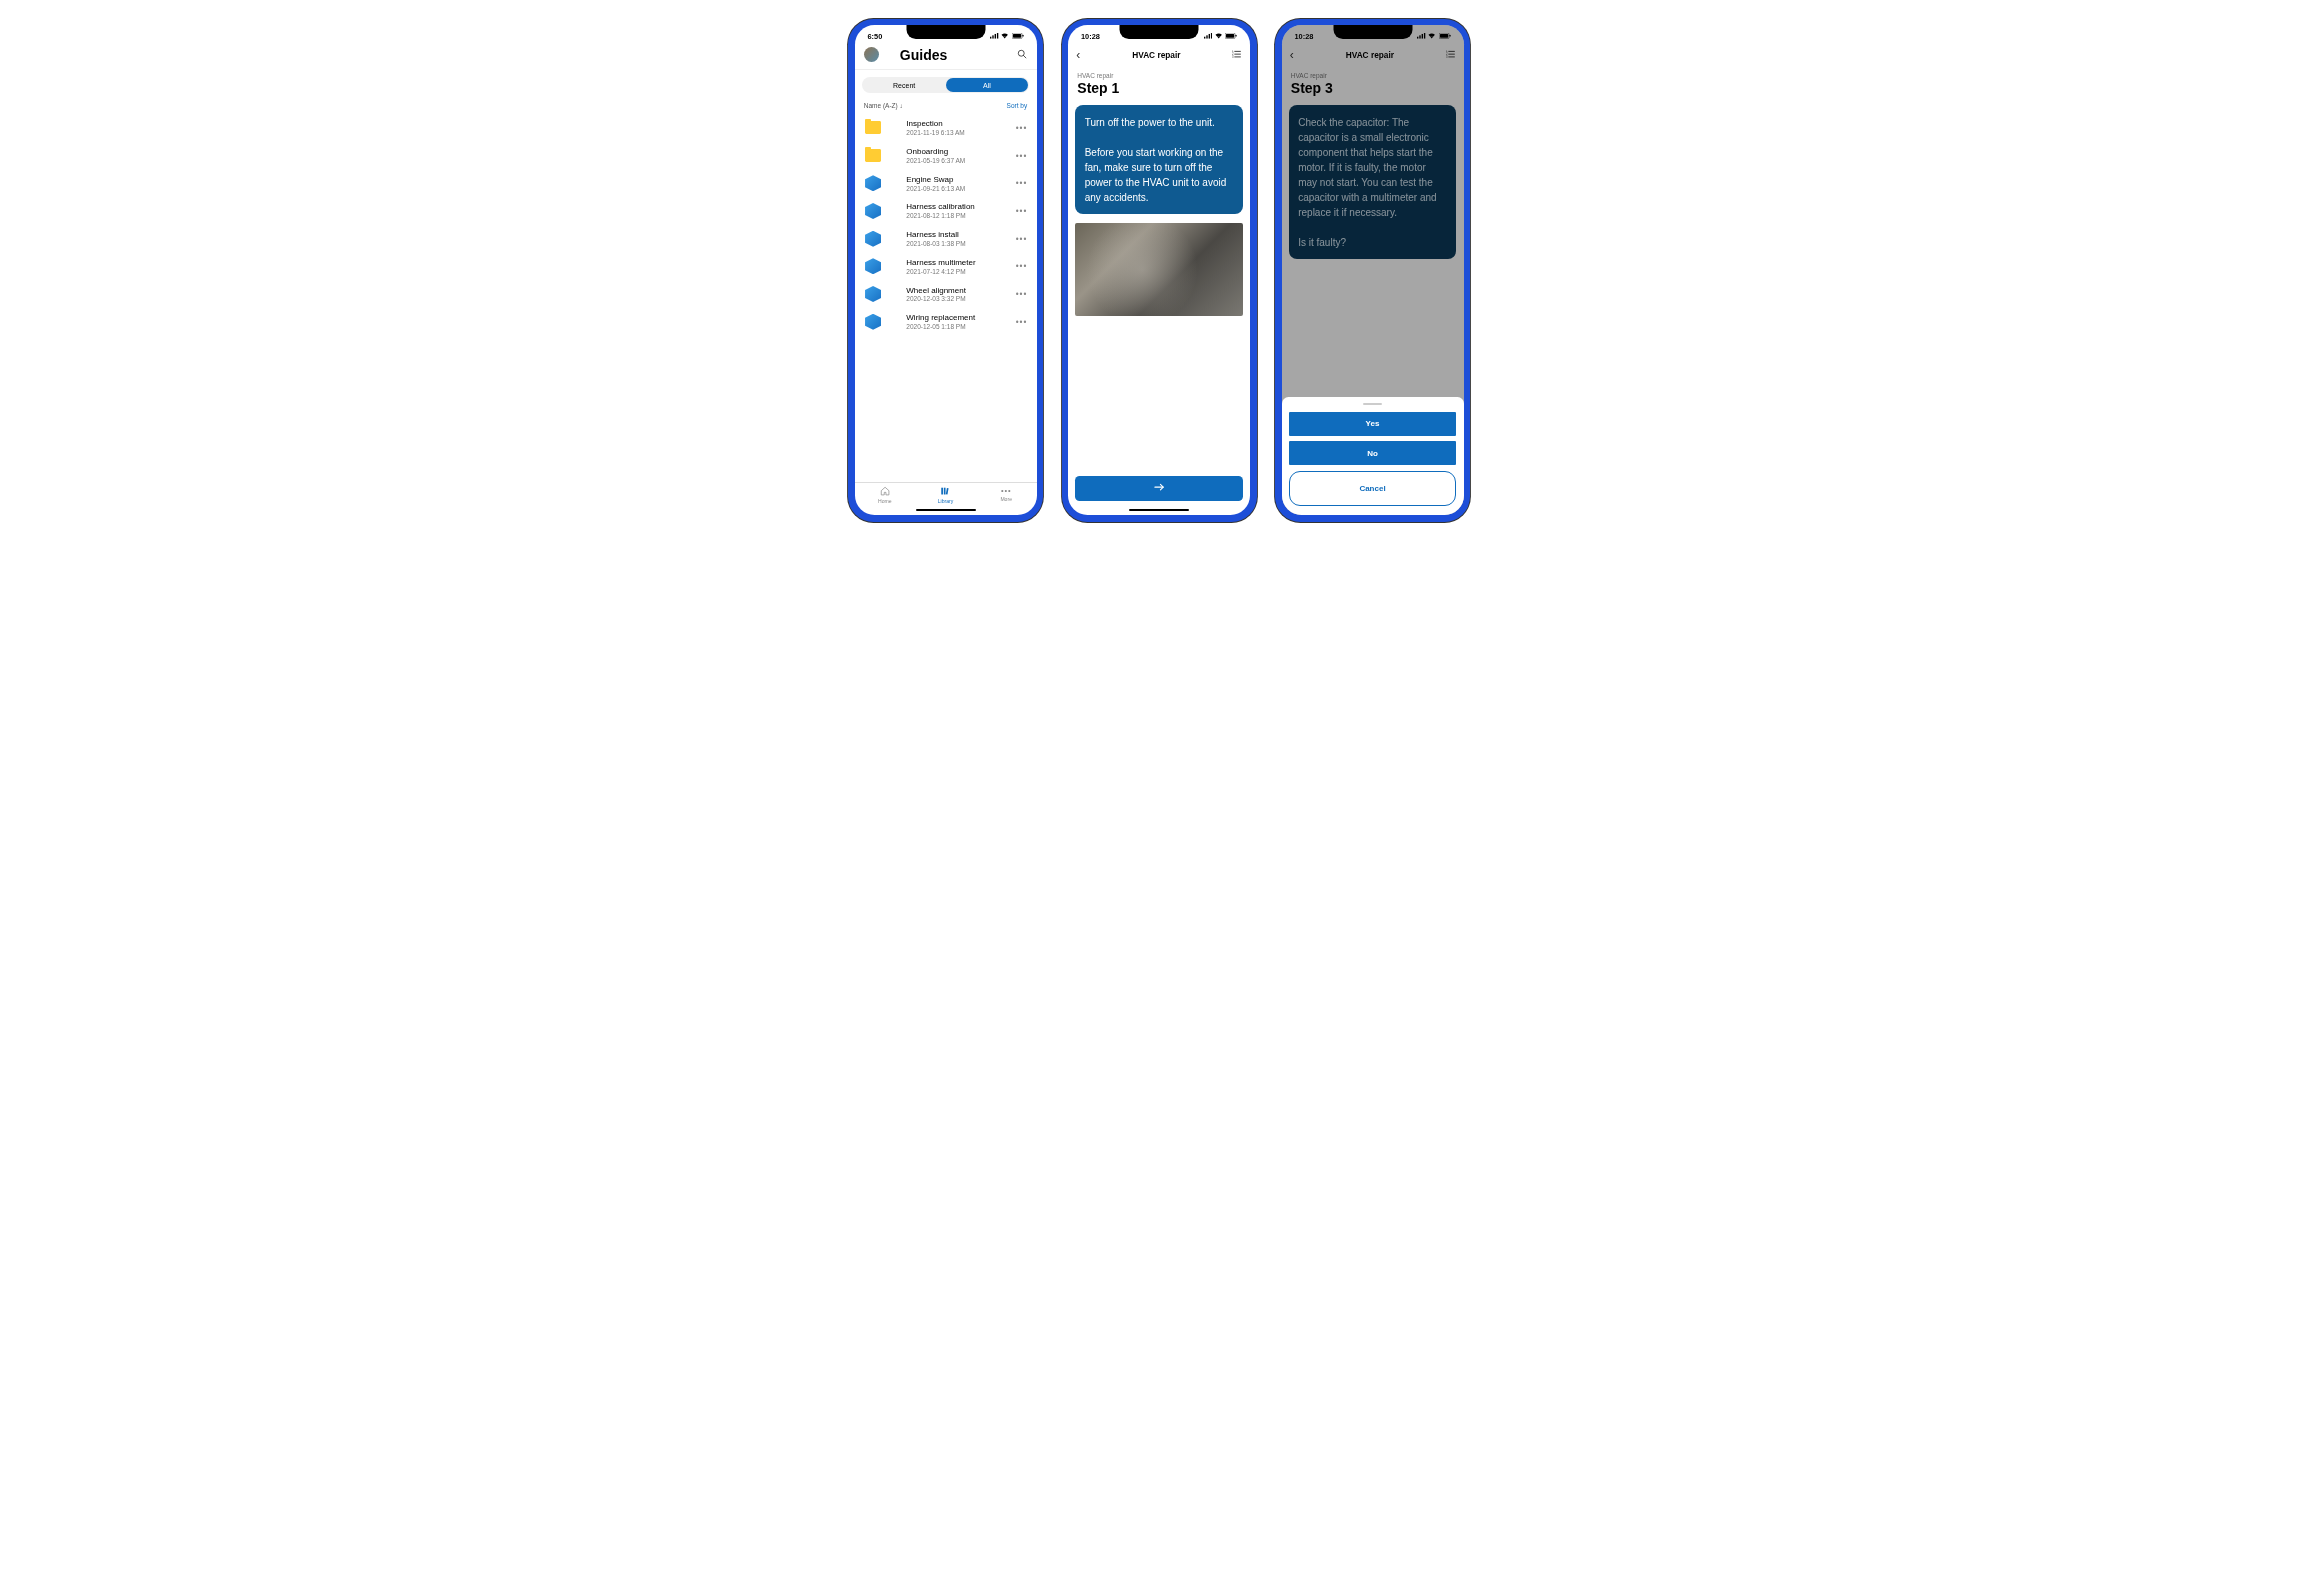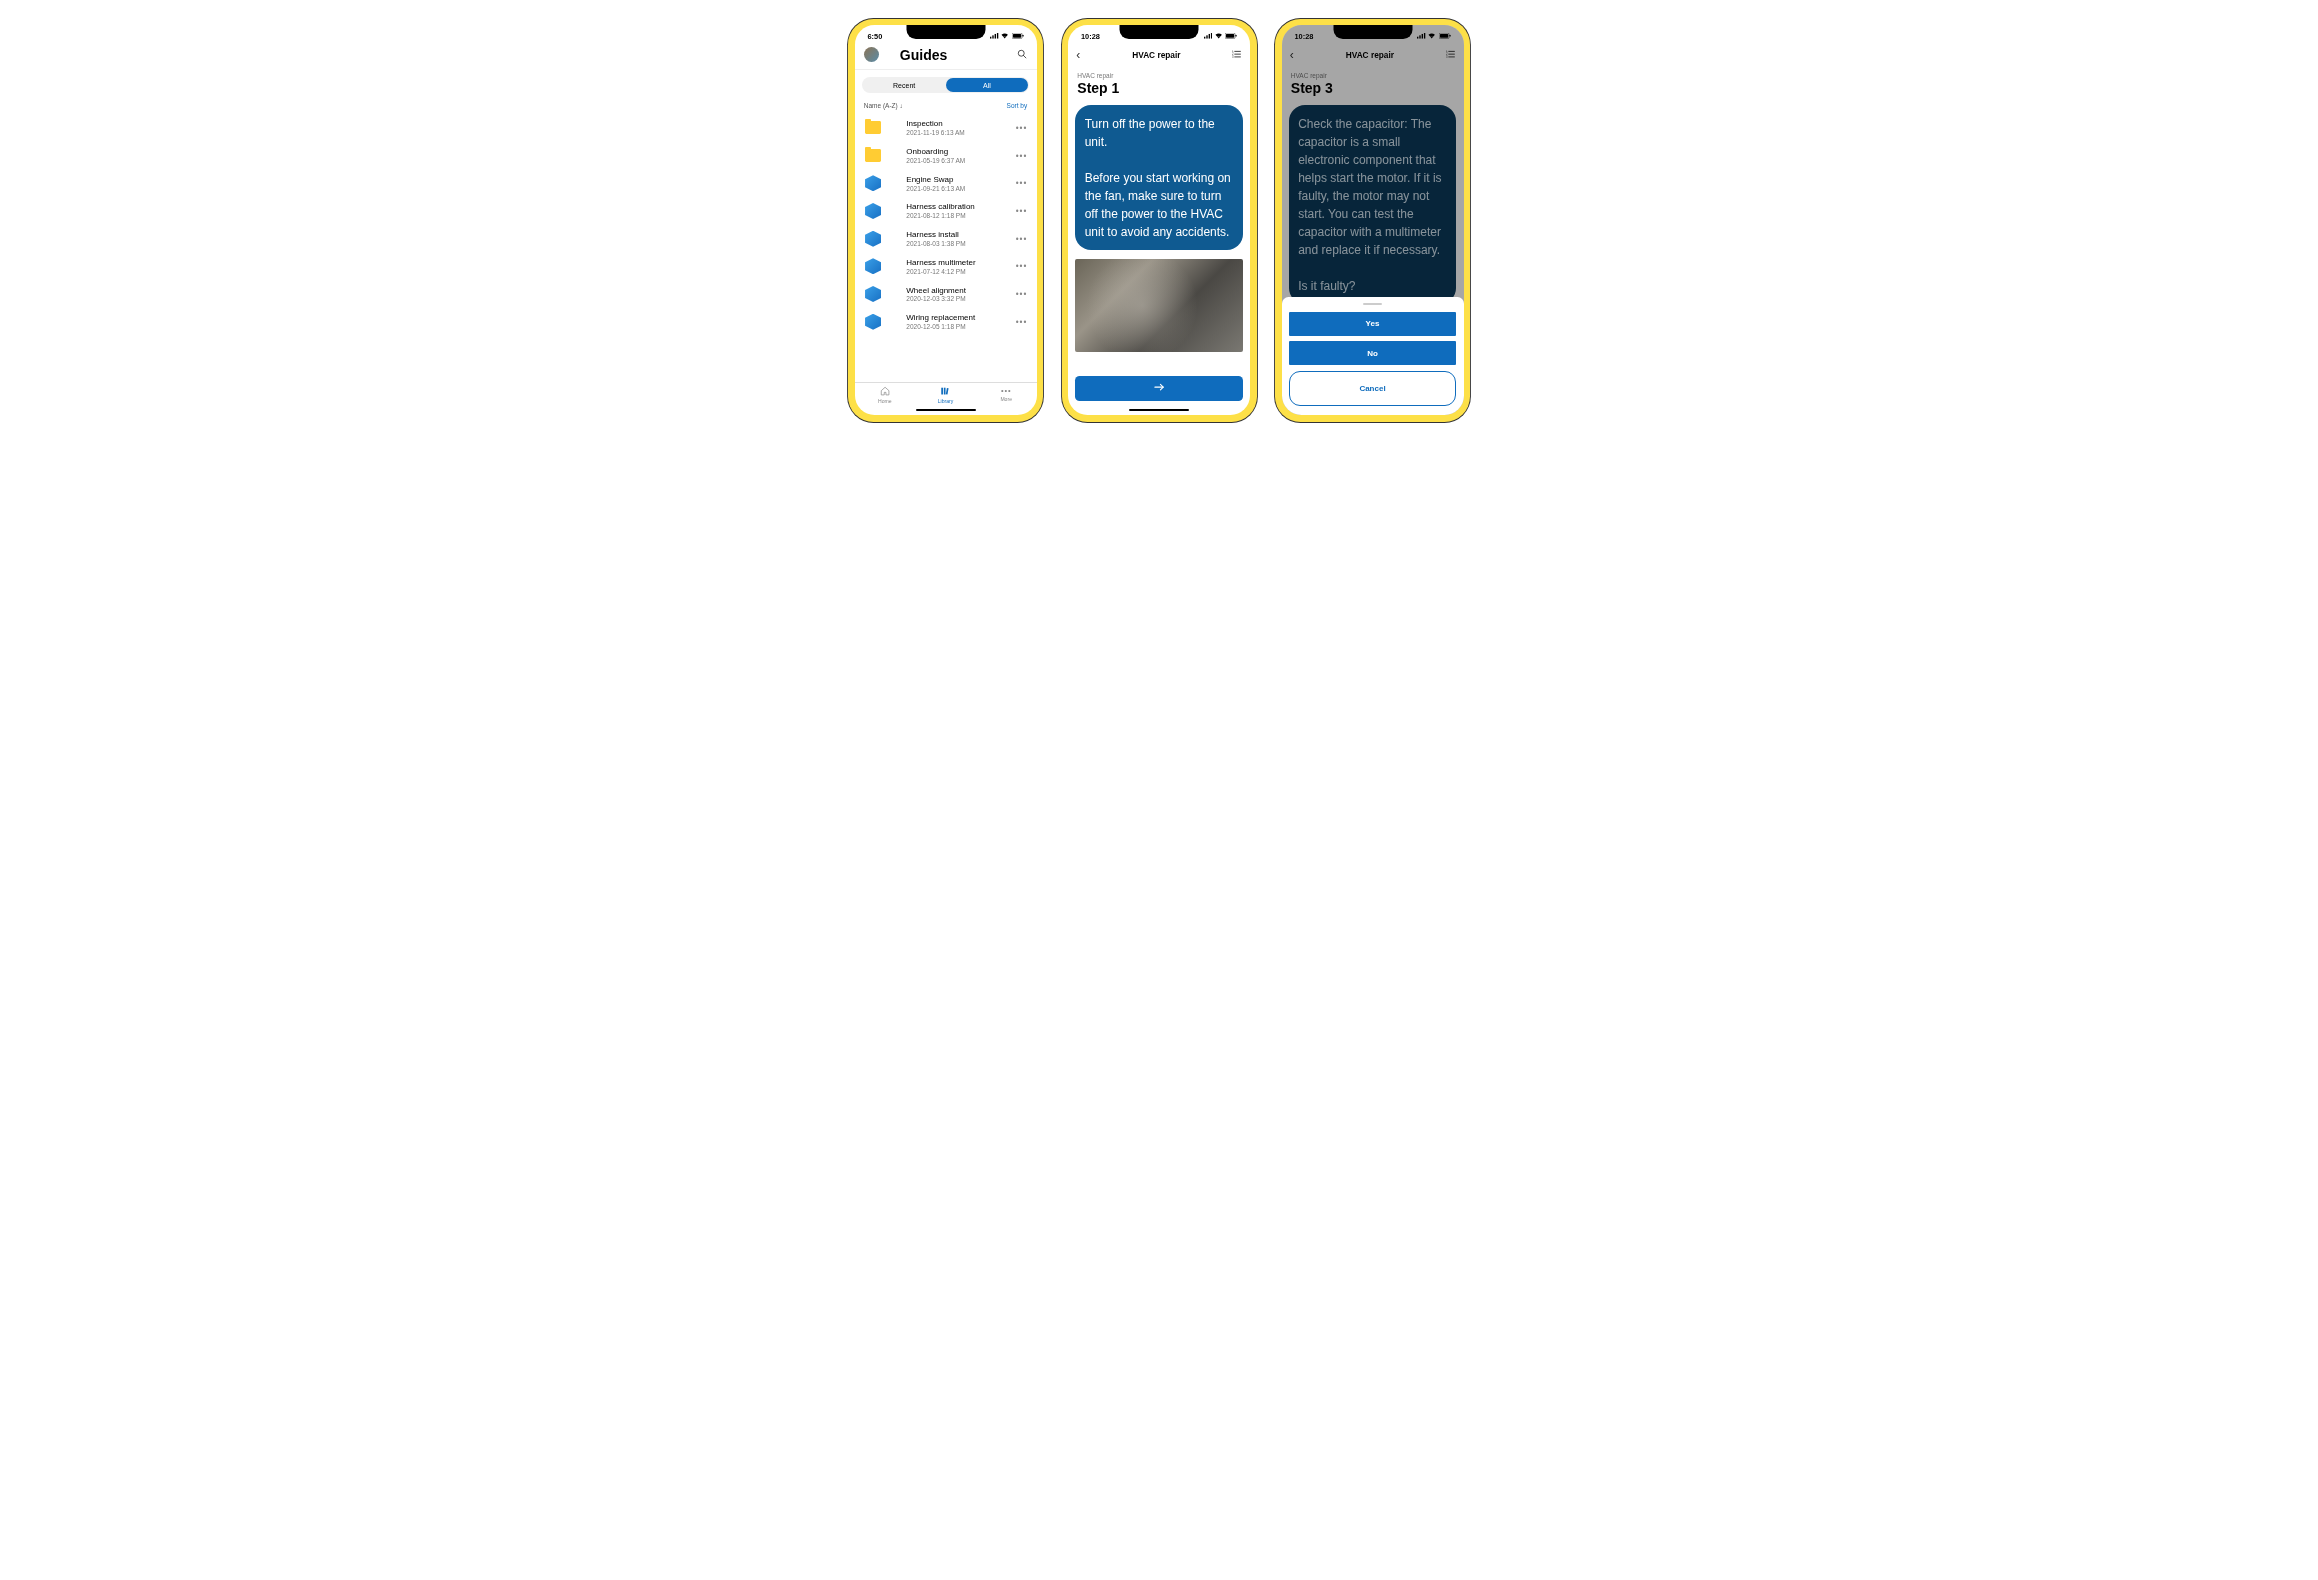--- a/index.html
+++ b/index.html
@@ -6,22 +6,22 @@
 body {
   background: #fff;
   font-family: -apple-system, BlinkMacSystemFont, 'Segoe UI', sans-serif;
   display: flex;
   gap: 18.5px;
   padding: 18.5px;
   justify-content: center;
 }
 .phone {
   width: 195px;
-  height: 403px;
-  background: #fde047;
+  height: 503px;
+  background: #1d4ed8;
   border-radius: 25.5px;
   padding: 6.5px;
   position: relative;
   box-shadow: 0 0 0 0.9px #333;
 }
 .screen {
   width: 100%;
   height: 100%;
   background: #fff;
   border-radius: 19.5px;
@@ -125,21 +125,21 @@
   padding: 4.6px 8.3px; gap: 6.5px;
 }
 .back-chev { font-size: 12px; color: #333; }
 .header2-title { flex:1; text-align:center; font-size: 8.3px; font-weight:600; }
 .step-header { padding: 5.6px 9.3px 6.5px; }
 .step-sub { font-size: 6.5px; color: #777; }
 .step-title { font-size: 14px; font-weight: 700; margin-top: 0.9px; }
 .card {
   background: #0f5a91; color: #fff;
   margin: 2.8px 7.4px; padding: 9.3px;
-  border-radius: 16px; font-size: 12px; line-height: 1.5;
+  border-radius: 8px; font-size: 10px; line-height: 1.5;
   white-space: pre-line;
 }
 .card-dark {
   background: #0b3a5a; color: #d0e0ec;
 }
 .step-image {
   margin: 6.5px 7.4px; height: 93px;
   background: linear-gradient(135deg,#6a6558 0%, #9a9488 30%, #4a4844 60%, #7a7872 100%);
   border-radius: 1.9px; position:relative;
 }

